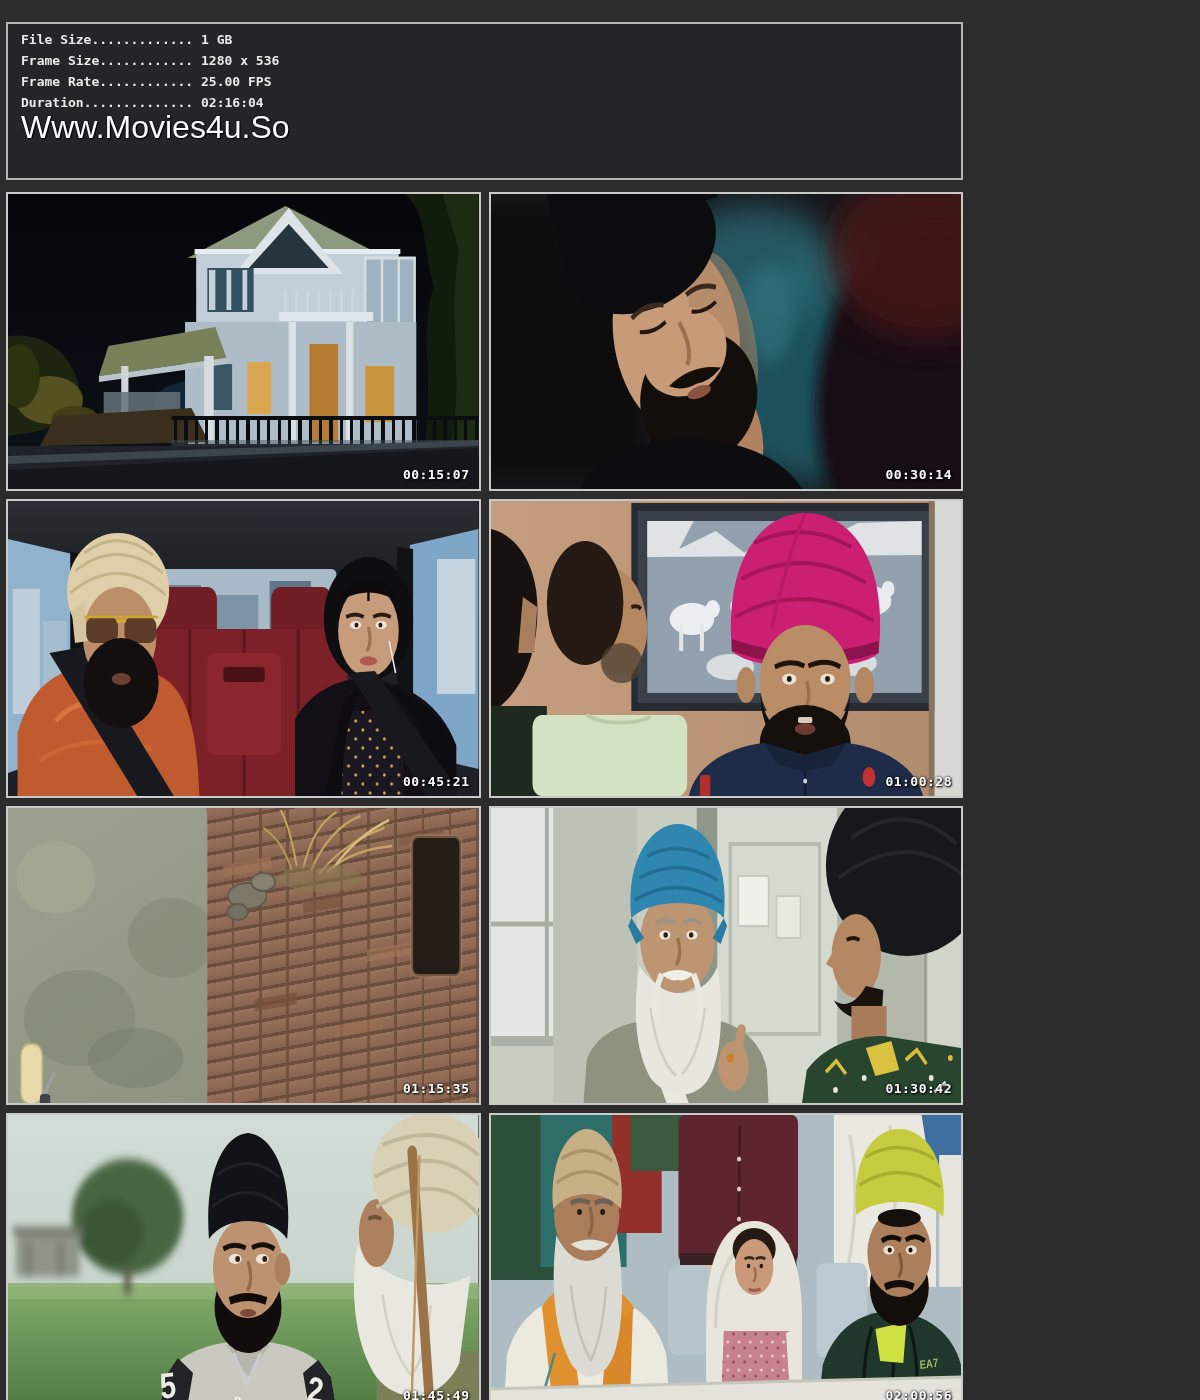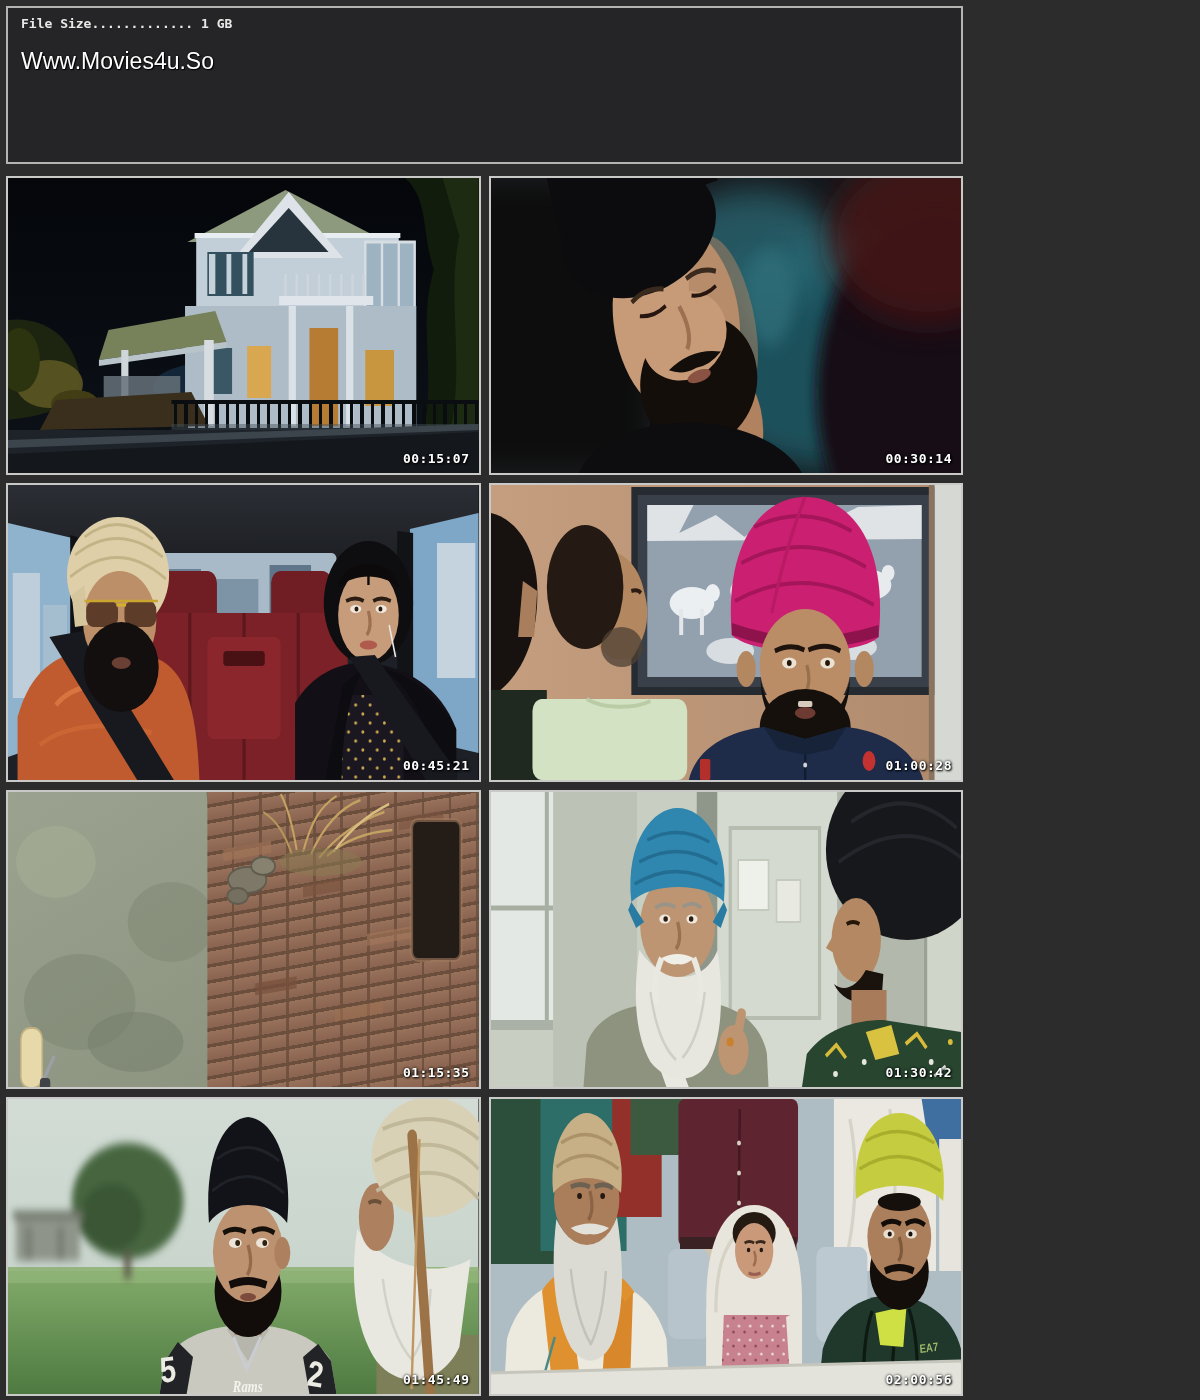--- a/index.html
+++ b/index.html
@@ -1,37 +1,40 @@
 <!DOCTYPE html>
 <html><head>
 <meta charset="utf-8">
 <style>
   html,body{margin:0;padding:0;background:#2c2c2c;}
   body{width:1200px;height:1400px;overflow:hidden;}
-  .page{box-sizing:border-box;width:968px;height:1400px;padding:6px 5px 8px 6px;background:#2c2c2c;}
+  .page{box-sizing:border-box;width:968px;height:1400px;padding:22px 5px 8px 6px;background:#2c2c2c;}
   .info-box{box-sizing:border-box;height:158px;border:2px solid #b4b4b2;background:#252527;
     padding:5px 10px 0 13px;overflow:hidden;}
   .info-line{font-family:"DejaVu Sans Mono",monospace;font-weight:bold;font-size:13px;line-height:21px;
     color:#e9e9e7;white-space:pre;letter-spacing:0;}
   .info-line .val{padding-left:1ch;}
-  .watermark{font-family:"Liberation Sans",sans-serif;font-size:23px;line-height:27px;color:#ffffff;
-    text-shadow:0 0 2px #000,1px 1px 1px #000;margin-top:14px;}
+  .watermark{font-family:"Liberation Sans",sans-serif;font-size:32px;line-height:27px;color:#ffffff;
+    text-shadow:0 0 2px #000,1px 1px 1px #000;margin-top:1px;}
   .grid{margin-top:12px;display:grid;grid-template-columns:1fr 1fr;gap:8px;}
   .cell{position:relative;margin:0;border:2px solid #c9c9c7;height:295px;background:#000;overflow:hidden;}
   .cell svg{display:block;width:100%;height:100%;}
   .ts{position:absolute;right:9px;bottom:7px;font-family:"DejaVu Sans Mono",monospace;font-weight:bold;
     font-size:13px;color:#ffffff;text-shadow:0 0 3px #000,1px 1px 2px rgba(0,0,0,.95);letter-spacing:.5px;}
 </style>
 </head>
 <body>
 
 <div class="page">
 
   <div class="info-box">
     <div class="info-line"><span>File Size</span><span>.............</span><span class="val">1 GB</span></div>
+    <div class="info-line"><span>Frame Size</span><span>............</span><span class="val">1280 x 536</span></div>
+    <div class="info-line"><span>Frame Rate</span><span>............</span><span class="val">25.00 FPS</span></div>
+    <div class="info-line"><span>Duration</span><span>..............</span><span class="val">02:16:04</span></div>
     <div class="watermark">Www.Movies4u.So</div>
   </div>
 
   <div class="grid">
 
     <figure class="cell">
       <svg viewBox="0 0 590 295" preserveAspectRatio="none">
         <defs>
           <linearGradient id="s1sky" x1="0" y1="0" x2="0" y2="1">
               <stop offset="0" stop-color="#04060a"></stop>

